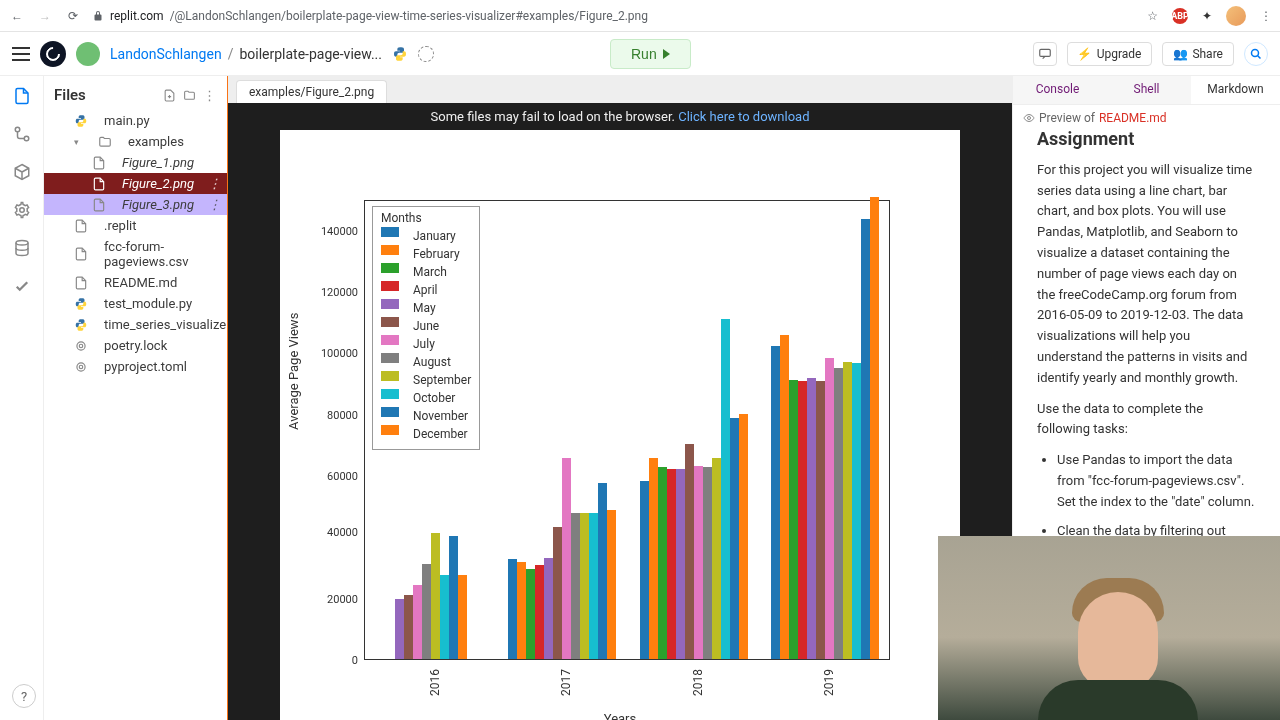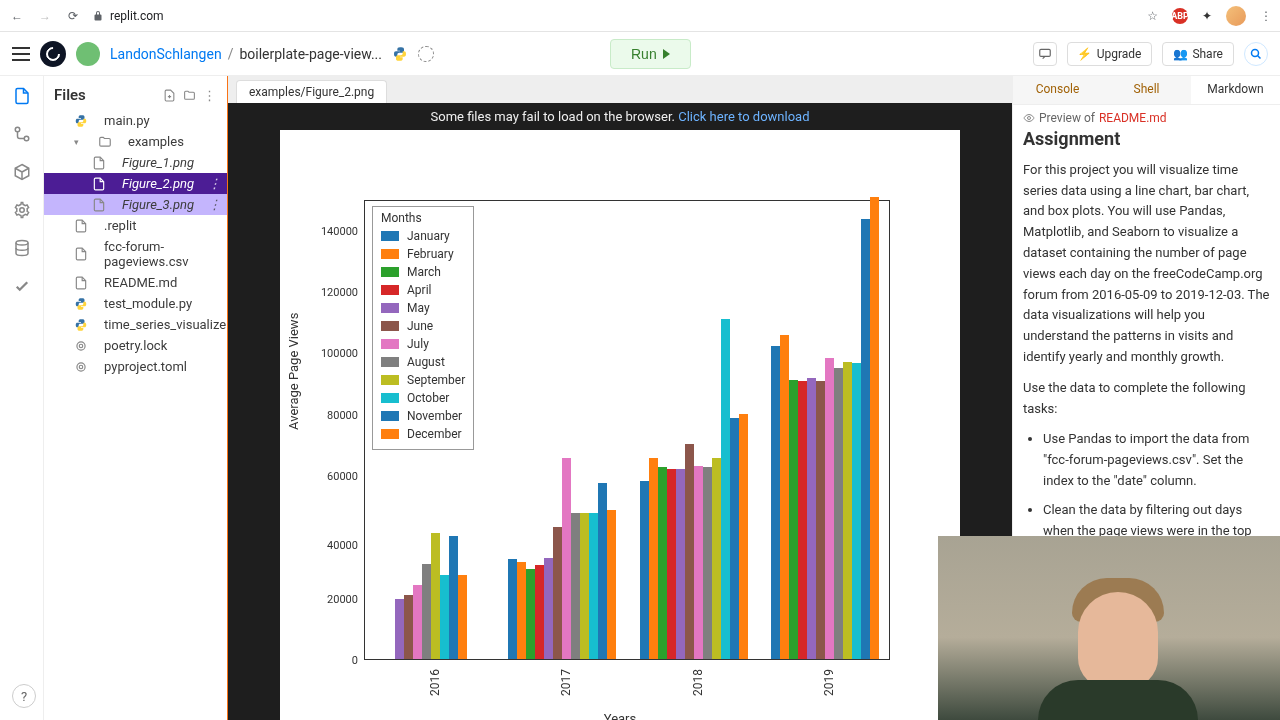--- a/index.html
+++ b/index.html
@@ -47,21 +47,21 @@
 
 
 .files-panel { width: 184px; border-right: 1px solid #f97316; display: flex; flex-direction: column; font-size: 13px; justify-content: space-between; }
 .files-header { display: flex; align-items: center; padding: 10px 10px 6px; gap: 6px; }
 .files-header h3 { font-size: 15px; font-weight: 600; flex: 1; }
 .files-header .fh-icon { width: 14px; cursor: pointer; color: #888; }
 .file-tree { flex: 1; overflow: auto; padding-bottom: 10px; }
 .tree-row { display: flex; align-items: center; gap: 16px; padding: 3px 10px 3px 14px; cursor: pointer; color: #3c3c3c; position: relative; }
 .tree-row.depth1 { padding-left: 30px; }
 .tree-row.depth2 { padding-left: 48px; font-style: italic; }
-.tree-row.selected { background: #4c1d95; color: #fff; }
+.tree-row.selected { background: #7f1d1d; color: #fff; }
 .tree-row.hover { background: #c4b5fd; }
 .tree-row .ficon { width: 14px; height: 14px; flex-shrink: 0; display: flex; align-items: center; justify-content: center; }
 .tree-row .chev { width: 8px; color: #888; font-size: 9px; }
 .tree-row .dots { position: absolute; right: 6px; color: inherit; opacity: 0.8; }
 .section-label { padding: 12px 14px 4px; font-size: 13px; font-weight: 600; color: #333; }
 
 
 .center { flex: 1; background: #f7f7f7; display: flex; flex-direction: column; }
 .tabs { height: 28px; background: #eee; display: flex; align-items: flex-end; padding-left: 8px; }
 .tab { background: #fff; border: 1px solid #ddd; border-bottom: none; padding: 4px 12px; font-size: 12px; border-radius: 4px 4px 0 0; }
@@ -71,33 +71,33 @@
 .figure-frame { background: #fff; width: 680px; height: 590px; padding: 10px 20px 0 20px; position: relative; }
 
 
 .chart-box { position: absolute; left: 84px; top: 70px; width: 526px; height: 460px; border: 1px solid #333; }
 .ylabel { position: absolute; left: 6px; top: 300px; transform: rotate(-90deg); transform-origin: left top; font-size: 13px; }
 .xlabel { position: absolute; left: 0; right: 0; bottom: -6px; text-align: center; font-size: 13px; }
 .ytick { position: absolute; right: calc(100% - 78px); font-size: 11px; text-align: right; transform: translateY(-50%); }
 .xtick { position: absolute; font-size: 12px; transform: rotate(-90deg); transform-origin: top left; }
 .legend-box { position: absolute; left: 92px; top: 76px; border: 1px solid #999; background: #fff; padding: 4px 8px 6px; font-size: 12px; }
 .legend-title { font-size: 12px; margin-bottom: 2px; }
-.legend-row { display: flex; align-items: center; gap: 8px; line-height: 1.5; }
+.legend-row { display: flex; align-items: flex-start; gap: 14px; line-height: 1.5; }
 .legend-swatch { width: 18px; height: 10px; }
 .bars-layer { position: absolute; left: 0; top: 0; width: 100%; height: 100%; }
 .bar { position: absolute; bottom: 0; width: 9px; }
 
 
 .right-panel { width: 268px; border-left: 1px solid #eee; display: flex; flex-direction: column; font-size: 13px; color: #333; position: relative; }
 .rp-tabs { display: flex; border-bottom: 1px solid #eee; background: #f6f6f6; }
-.rp-tab { flex: 1; text-align: center; padding: 6px 0; font-size: 12px; color: #a16207; cursor: pointer; }
+.rp-tab { flex: 1; text-align: center; padding: 6px 0; font-size: 12px; color: #701a75; cursor: pointer; }
 .rp-tab.active { background: #fff; color: #333; border-bottom: 2px solid transparent; }
 .preview-line { padding: 6px 10px; font-size: 12px; color: #666; display: flex; align-items: center; gap: 4px; }
 .preview-line .fname { color: #d93025; }
-.rp-content { padding: 4px 10px; line-height: 1.6; overflow: hidden; }
+.rp-content { padding: 4px 24px; line-height: 1.6; overflow: hidden; }
 .rp-content h2 { font-size: 18px; margin-bottom: 6px; }
 .rp-content p { margin-bottom: 10px; font-size: 13px; }
 .rp-content ul { padding-left: 20px; font-size: 13px; }
 .rp-content li { margin-bottom: 8px; }
 .rp-content code { background: #fdf0f0; color: #d93025; padding: 0 3px; font-family: monospace; font-size: 12px; }
 .webcam { position: absolute; right: 0; bottom: 0; width: 342px; height: 184px; background: linear-gradient(180deg,#a8a393 0%, #b5ad9a 55%, #3e4a3e 100%); }
 .webcam .face { position: absolute; left: 140px; top: 56px; width: 80px; height: 96px; background: #e6b89a; border-radius: 40px 40px 30px 30px; }
 .webcam .hair { position: absolute; left: 134px; top: 42px; width: 92px; height: 44px; background: #9c7b52; border-radius: 46px 46px 12px 12px; }
 .webcam .shirt { position: absolute; left: 100px; bottom: 0; width: 160px; height: 40px; background: #2a3a2a; border-radius: 60px 60px 0 0; }
 .help-btn { position: fixed; left: 12px; bottom: 12px; width: 24px; height: 24px; border: 1px solid #ccc; border-radius: 50%; display: flex; align-items: center; justify-content: center; color: #666; font-size: 13px; cursor: pointer; background: #fff; }
@@ -108,20 +108,21 @@
 
 <div class="browser-bar">
   <span class="nav-btn">←</span>
   <span class="nav-btn" style="color:#bbb">→</span>
   <span class="nav-btn">⟳</span>
   <div class="url-area">
     <svg class="lock" viewBox="0 0 24 24" fill="#5f6368">
         <path d="M12 2a4 4 0 00-4 4v3H7a2 2 0 00-2 2v8a2 2 0 002 2h10a2 2 0 002-2v-8a2 2 0 00-2-2h-1V6a4 4 0 00-4-4zm-2 4a2 2 0 114 0v3h-4V6z"></path>
       </svg>
     <span class="domain">replit.com</span>
+      <span class="path">/@LandonSchlangen/boilerplate-page-view-time-series-visualizer#examples/Figure_2.png</span>
   </div>
   <div class="right-icons">
     <span class="star">☆</span>
     <span class="ext-icon">ABP</span>
     <span style="color:#333">✦</span>
     <span class="avatar-small"></span>
     <span>⋮</span>
   </div>
 </div>
 
@@ -352,21 +353,21 @@
     <div class="viewer">
       <div class="warning-bar">
         <span>Some files may fail to load on the browser.</span>
         <a>Click here to download</a>
       </div>
       <div class="figure-frame">
         <div class="ylabel">Average Page Views</div>
         <div id="yticks">
             <div class="ytick" style="top: 530px;">0</div>
             <div class="ytick" style="top: 468.667px;">20000</div>
-            <div class="ytick" style="top: 415px;">40000</div>
+            <div class="ytick" style="top: 402px;">40000</div>
             <div class="ytick" style="top: 346px;">60000</div>
             <div class="ytick" style="top: 284.667px;">80000</div>
             <div class="ytick" style="top: 223.333px;">100000</div>
             <div class="ytick" style="top: 162px;">120000</div>
             <div class="ytick" style="top: 100.667px;">140000</div>
           </div>
         <div class="chart-box">
           <div class="bars-layer" id="bars">
               <div class="bar" style="left: 29.75px; height: 59.8px; background: rgb(148, 103, 189);"></div>
               <div class="bar" style="left: 38.75px; height: 64.4px; background: rgb(140, 86, 75);"></div>

